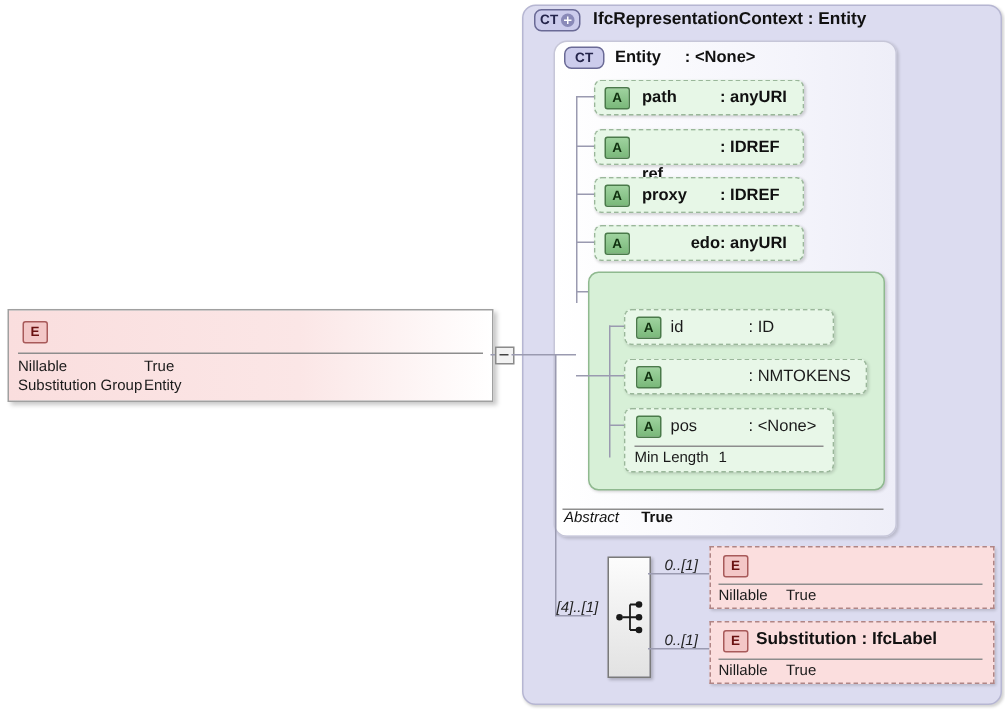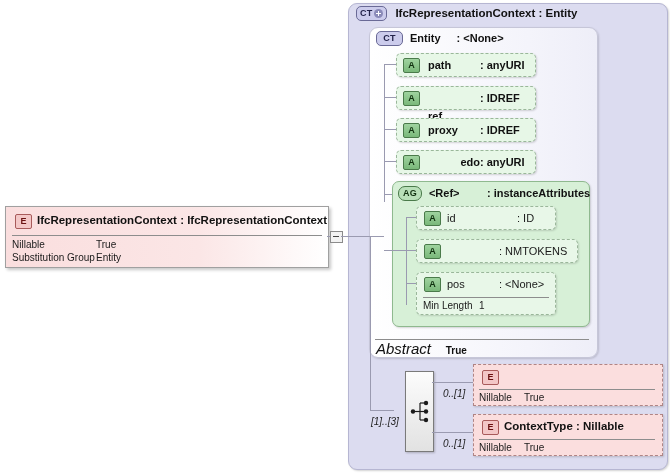--- a/index.html
+++ b/index.html
@@ -98,21 +98,21 @@
   .ag-inner{
     position:absolute;
     background:#e8f7e8;
     border:1px dashed #9ab79a;
     border-radius:5px;
     box-shadow:1px 1px 2px rgba(0,0,0,.14);
   }
 
   
   .facet{position:absolute;white-space:nowrap;font-size:10px;}
-  .facet .k{font-style:italic;color:#111;font-size:15px;}
+  .facet .k{font-style:italic;color:#111;font-size:10px;}
   .facet .v{font-weight:bold;color:#111;font-size:10px;}
   .rule{position:absolute;height:0;border-top:1px solid #8d8d8d;}
 
   
   .el-box{
     position:absolute;
     background:linear-gradient(to right,#fadede 0%,#fbe6e6 60%,#ffffff 100%);
     border:1px solid #a0a0a0;
     box-shadow:2px 2px 3px rgba(0,0,0,.22);
   }
@@ -132,21 +132,21 @@
     content:"";position:absolute;left:2px;top:4px;width:6px;height:1px;background:#444;
   }
 
   
   .mg-box{
     position:absolute;
     background:linear-gradient(to bottom,#fcfcfc,#e2e2e2);
     border:1px solid #7a7a7a;
     box-shadow:1px 1px 2px rgba(0,0,0,.22);
   }
-  .card{position:absolute;font-style:italic;font-size:10px;color:#222;white-space:nowrap;margin-top:16px;}
+  .card{position:absolute;font-style:italic;font-size:10px;color:#222;white-space:nowrap;}
 </style>
 </head>
 <body>
 
 <div id="canvas">
 
   <div class="ct-outer" style="left:348px;top:3px;width:318px;height:465px;"></div>
 
   <div class="hdr" style="left:356px;top:5px;height:16px;">
     <span class="badge badge-ct">
@@ -201,41 +201,34 @@
   <div class="attr" style="left:396px;top:150px;width:138px;height:22px;">
     <span class="badge badge-a" style="margin-left:6px;">
         <span>A</span>
       </span>
     <span class="nm" style="margin-left:8px;width:52px;text-align:right;">edo</span>
     <span class="ty">: anyURI</span>
   </div>
 
   <div class="ag-box" style="left:392px;top:181px;width:196px;height:144px;"></div>
 
-  <div class="hdr" style="left:398px;top:185px;height:16px;">
-    <span class="badge badge-ag">
-        <span>AG</span>
-      </span>
-    <span class="ttl-sm" style="margin-left:7px;width:58px;">&lt;Ref&gt;</span>
-    <span class="ttl-sm">: instanceAttributes</span>
-  </div>
 
   <div class="ln-v" style="left:406px;top:217px;height:88px;"></div>
   <div class="ln-h" style="left:406px;top:217px;width:10px;"></div>
   <div class="ln-h" style="left:406px;top:250px;width:10px;"></div>
   <div class="ln-h" style="left:406px;top:283px;width:10px;"></div>
 
   <div class="ln-h" style="left:384px;top:250px;width:22px;"></div>
 
   <div class="ag-inner" style="left:416px;top:206px;width:138px;height:22px;">
     <span class="badge badge-a abs" style="left:7px;top:4px;">
         <span>A</span>
       </span>
     <span class="nm abs" style="left:30px;top:5px;">id</span>
-    <span class="ty abs" style="left:100px;top:5px;">: ID</span>
+    <span class="ty abs" style="left:82px;top:5px;">: ID</span>
   </div>
 
   <div class="ag-inner" style="left:416px;top:239px;width:160px;height:22px;">
     <span class="badge badge-a abs" style="left:7px;top:4px;">
         <span>A</span>
       </span>
     <span class="nm abs" style="left:30px;top:5px;margin-top:35px;">path</span>
     <span class="ty abs" style="left:82px;top:5px;">: NMTOKENS</span>
   </div>
 
@@ -253,21 +246,20 @@
   <div class="rule" style="left:375px;top:339px;width:214px;"></div>
   <div class="facet" style="left:376px;top:340px;">
     <span class="k">Abstract</span>
     <span class="v" style="margin-left:12px;">True</span>
   </div>
 
   <div class="el-box" style="left:5px;top:206px;width:322px;height:60px;">
     <span class="badge badge-e abs" style="left:9px;top:7px;">
         <span>E</span>
       </span>
-    <span class="el-ttl abs" style="left:31px;top:7px;">IfcRepresentationContext : IfcRepresentationContext</span>
     <span class="rule" style="left:6px;top:28px;width:310px;"></span>
     <span class="facet k abs" style="left:6px;top:32px;">Nillable</span>
     <span class="facet v abs" style="left:90px;top:32px;">True</span>
     <span class="facet k abs" style="left:6px;top:45px;">Substitution Group</span>
     <span class="facet v abs" style="left:90px;top:45px;">Entity</span>
   </div>
 
   <div class="toggle" style="left:330px;top:231px;"></div>
   <div class="ln-h" style="left:327px;top:236px;width:3px;"></div>
   <div class="ln-h" style="left:341px;top:236px;width:43px;"></div>
@@ -281,39 +273,39 @@
       <line x1="9" y1="39.5" x2="14" y2="39.5" stroke="#1a1a1a" stroke-width="1.2"></line>
       <line x1="14" y1="31" x2="14" y2="48" stroke="#1a1a1a" stroke-width="1.2"></line>
       <line x1="14" y1="31" x2="18" y2="31" stroke="#1a1a1a" stroke-width="1.2"></line>
       <line x1="14" y1="39.5" x2="18" y2="39.5" stroke="#1a1a1a" stroke-width="1.2"></line>
       <line x1="14" y1="48" x2="18" y2="48" stroke="#1a1a1a" stroke-width="1.2"></line>
       <circle cx="20" cy="31" r="2.2" fill="#1a1a1a"></circle>
       <circle cx="20" cy="39.5" r="2.2" fill="#1a1a1a"></circle>
       <circle cx="20" cy="48" r="2.2" fill="#1a1a1a"></circle>
     </svg>
   </div>
-  <span class="card" style="left:371px;top:400px;">[1]..[3]</span>
+  <span class="card" style="left:371px;top:400px;">[4]..[1]</span>
 
   <div class="ln-h" style="left:432px;top:382px;width:41px;"></div>
   <div class="ln-h" style="left:432px;top:432px;width:41px;"></div>
 
   <span class="card" style="left:443px;top:372px;">0..[1]</span>
   <div class="el-box dashed" style="left:473px;top:364px;width:188px;height:40px;">
     <span class="badge badge-e abs" style="left:8px;top:5px;">
         <span>E</span>
       </span>
     <span class="rule" style="left:5px;top:24px;width:176px;"></span>
     <span class="facet k abs" style="left:5px;top:27px;">Nillable</span>
     <span class="facet v abs" style="left:50px;top:27px;">True</span>
   </div>
 
   <span class="card" style="left:443px;top:422px;">0..[1]</span>
   <div class="el-box dashed" style="left:473px;top:414px;width:188px;height:40px;">
     <span class="badge badge-e abs" style="left:8px;top:5px;">
         <span>E</span>
       </span>
-    <span class="el-ttl abs" style="left:30px;top:5px;">ContextType : Nillable</span>
+    <span class="el-ttl abs" style="left:30px;top:5px;">Substitution : IfcLabel</span>
     <span class="rule" style="left:5px;top:24px;width:176px;"></span>
     <span class="facet k abs" style="left:5px;top:27px;">Nillable</span>
     <span class="facet v abs" style="left:50px;top:27px;">True</span>
   </div>
 
 </div>
 
 </body></html>

